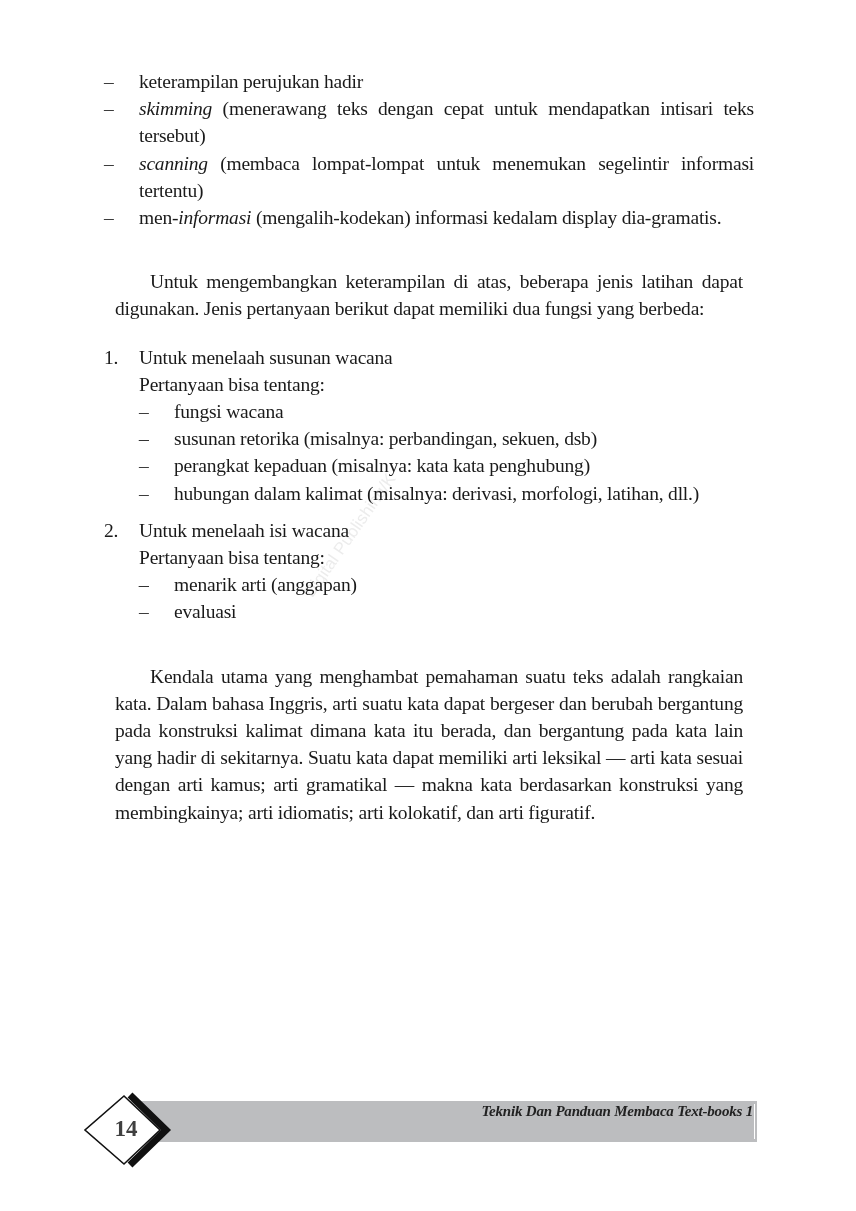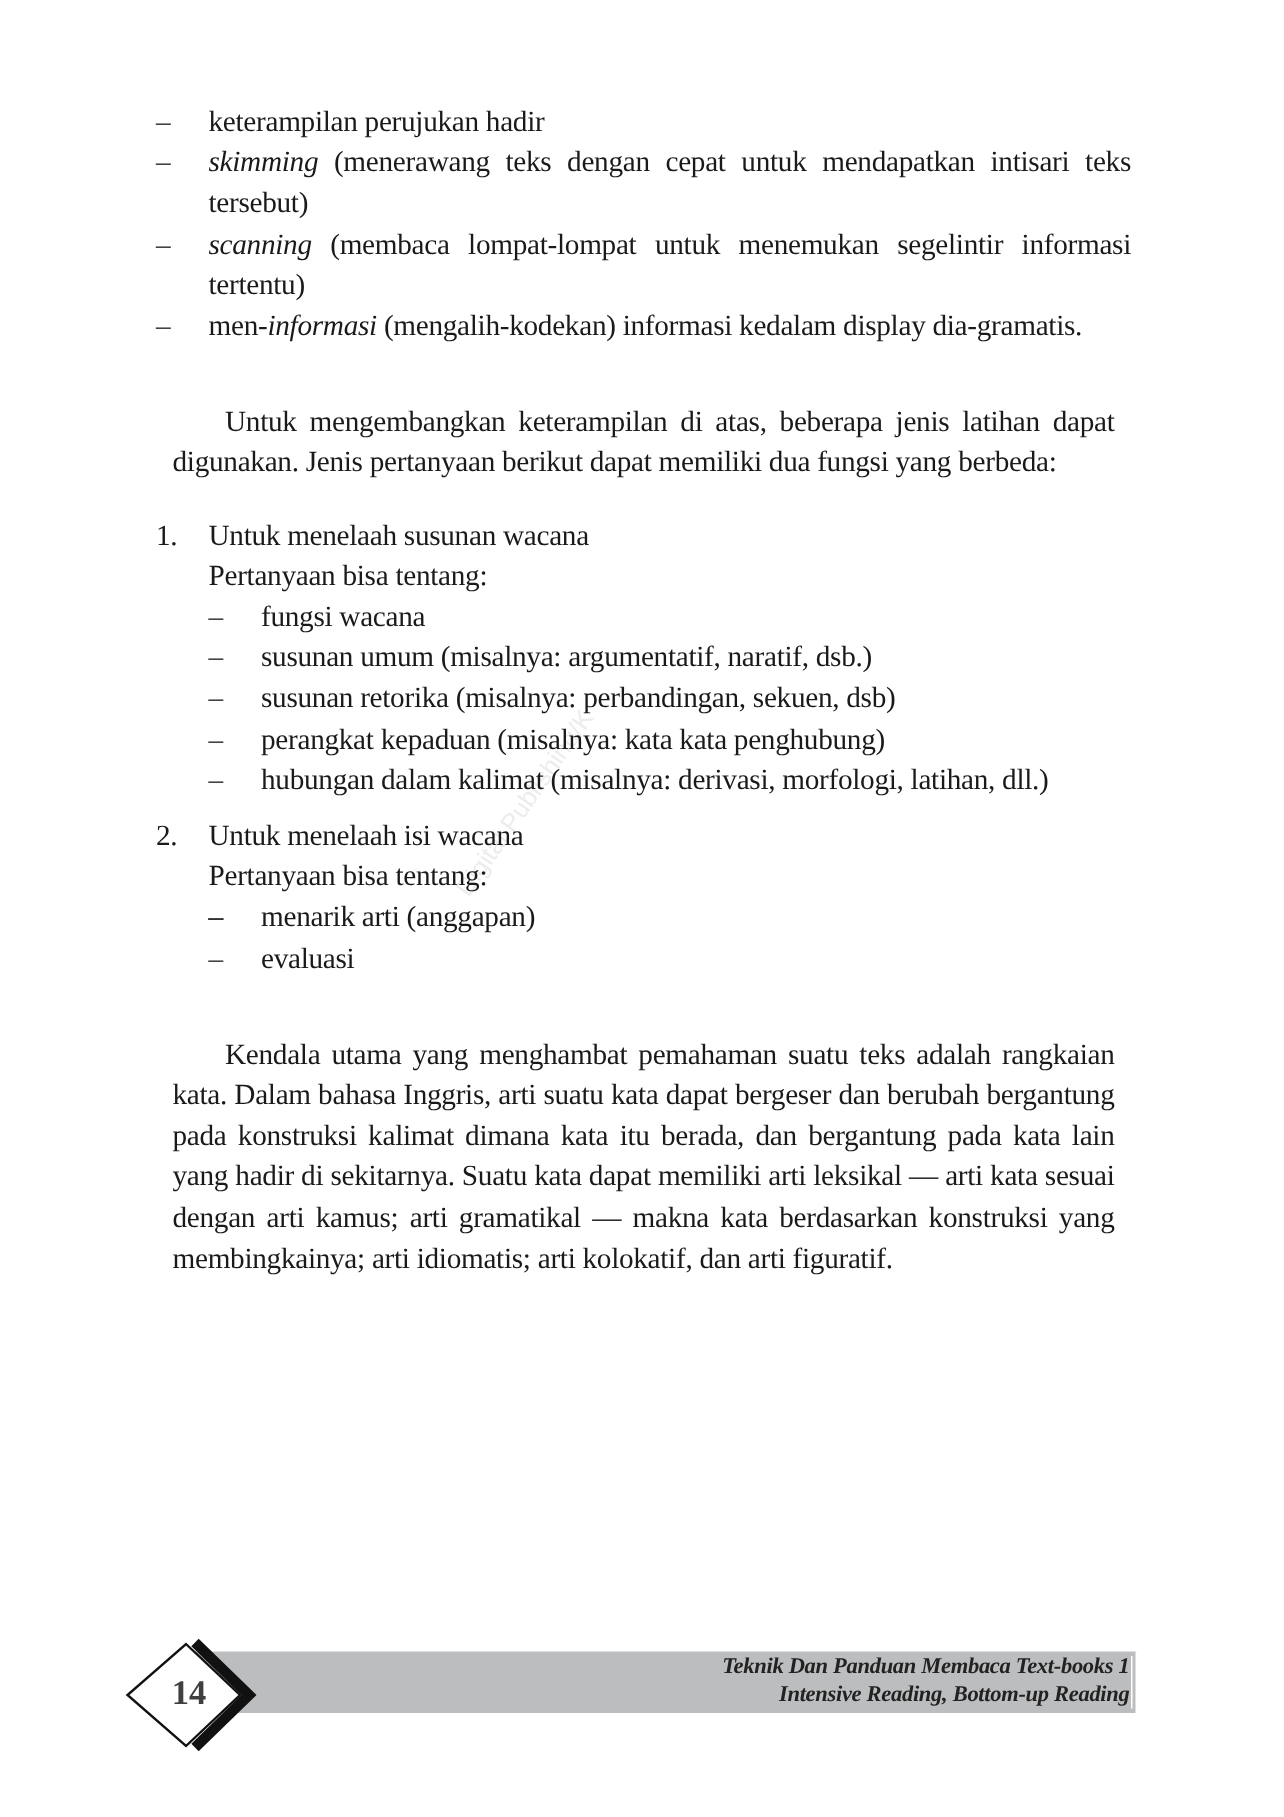--- a/index.html
+++ b/index.html
@@ -80,21 +80,20 @@
       right: 2px;
       top: 3px;
       width: 1px;
       height: 35px;
       background: #ffffff;
     }
     .footer-text {
       position: absolute;
       right: 4px;
       top: 0;
-      text-align: right;
       font-family: "Liberation Serif", serif;
       font-weight: bold;
       font-style: italic;
       font-size: 15px;
       line-height: 19px;
       color: #222;
       padding-top: 1px;
       letter-spacing: -0.2px;
     }
     .diamond-wrap {
@@ -156,21 +155,20 @@
       <span>Untuk menelaah susunan wacana</span>
     </div>
     <div class="plain">Pertanyaan bisa tentang:</div>
     <div class="sub">
       <div class="row">
         <span class="dash">–</span>
         <span>fungsi wacana</span>
       </div>
       <div class="row">
         <span class="dash">–</span>
-        <span>susunan umum (misalnya: argumentatif, naratif, dsb.)</span>
       </div>
       <div class="row">
         <span class="dash">–</span>
         <span>susunan retorika (misalnya: perbandingan, sekuen, dsb)</span>
       </div>
       <div class="row">
         <span class="dash">–</span>
         <span>perangkat kepaduan (misalnya: kata kata penghubung)</span>
       </div>
       <div class="row">
@@ -207,21 +205,20 @@
   </div>
 
   <div class="gap-l"></div>
 
   <p class="para">Kendala utama yang menghambat pemahaman suatu teks adalah rangkaian kata.  Dalam bahasa Inggris, arti suatu kata dapat bergeser dan berubah bergantung pada konstruksi kalimat dimana kata itu berada, dan bergantung pada kata lain yang hadir di sekitarnya. Suatu kata dapat memiliki arti leksikal — arti kata sesuai dengan arti kamus; arti gramatikal — makna kata berdasarkan konstruksi yang membingkainya; arti idiomatis; arti kolokatif, dan arti figuratif.</p>
 </div>
 
 <div class="footer-bar">
   <div class="footer-text">
     <div>Teknik Dan Panduan Membaca Text-books 1</div>
-    <div>Intensive Reading, Bottom-up Reading</div>
   </div>
 </div>
 
 <div class="diamond-wrap">
   <svg width="90" height="76" viewBox="0 0 90 76">
 
     <polyline points="48,3 84,38 48,73" fill="none" stroke="#111" stroke-width="7" stroke-linejoin="miter"></polyline>
 
     <polygon points="42,4 78,38 42,72 3,38" fill="#ffffff" stroke="#111" stroke-width="1.6"></polygon>
   </svg>

